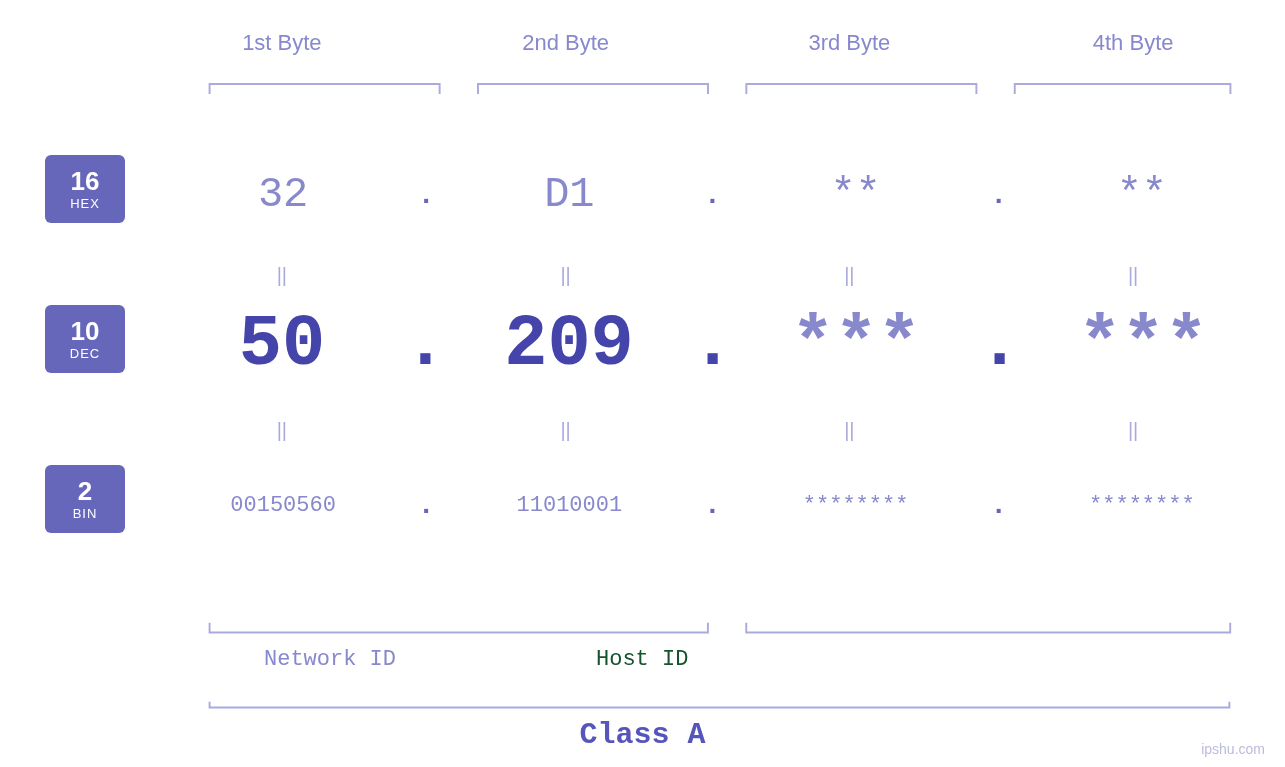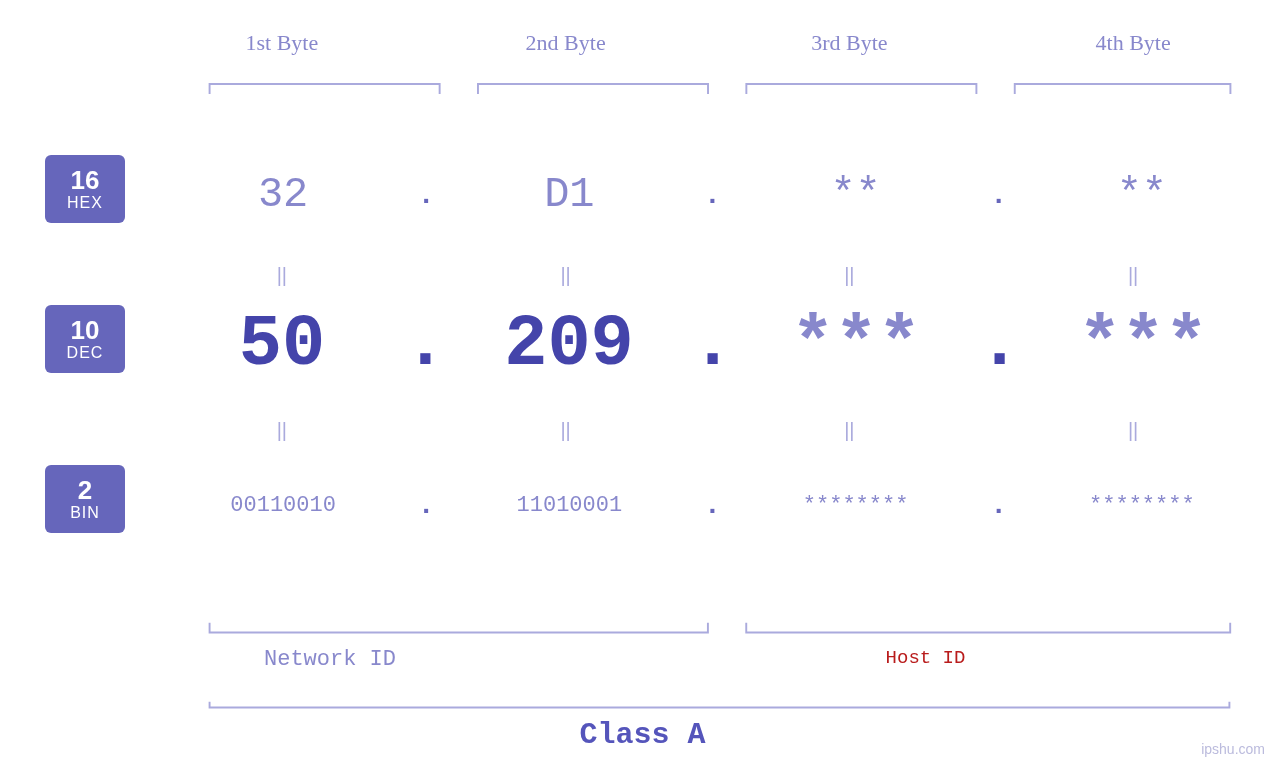--- a/index.html
+++ b/index.html
@@ -27,21 +27,21 @@
       top: 30px;
       left: 160px;
       right: 30px;
     }
 
     .byte-header {
       flex: 1;
       text-align: center;
       color: #8888cc;
       font-size: 22px;
-      font-family: Liberation Serif, serif;
+      font-family: Liberation Sans, sans-serif;
       font-weight: normal;
     }
 
     
     .bracket-top {
       position: absolute;
       top: 80px;
       left: 200px;
       right: 45px;
       height: 18px;
@@ -68,21 +68,21 @@
       font-family: Arial, sans-serif;
     }
 
     .badge-num {
       font-size: 26px;
       font-weight: bold;
       line-height: 1.1;
     }
 
     .badge-label {
-      font-size: 16px;
+      font-size: 13px;
       font-weight: normal;
       letter-spacing: 1px;
     }
 
     .badge-hex { top: 155px; }
     .badge-dec { top: 305px; }
     .badge-bin { top: 465px; }
 
     
     .row-values {
@@ -189,23 +189,23 @@
     .network-id-label {
       width: 340px;
       text-align: center;
       color: #8888cc;
       font-size: 22px;
       font-family: 'Courier New', monospace;
     }
 
     .host-id-label {
       flex: 1;
-      text-align: center;
-      color: #b91c1c;
-      font-size: 19px;
+      text-align: left;
+      color: #14532d;
+      font-size: 22px;
       font-family: 'Courier New', monospace;
     }
 
     
     .class-bracket {
       position: absolute;
       bottom: 55px;
       left: 200px;
       right: 45px;
       height: 14px;
@@ -332,21 +332,21 @@
     <div class="eq-cell">||</div>
   </div>
 
   <div class="badge badge-bin">
     <span class="badge-num">2</span>
     <span class="badge-label">BIN</span>
   </div>
 
   <div class="row-values row-bin">
     <div class="cell">
-      <span class="bin-val">00110010</span>
+      <span class="bin-val">00150560</span>
     </div>
     <div class="dot">.</div>
     <div class="cell">
       <span class="bin-val">11010001</span>
     </div>
     <div class="dot">.</div>
     <div class="cell">
       <span class="bin-val masked">********</span>
     </div>
     <div class="dot">.</div>

